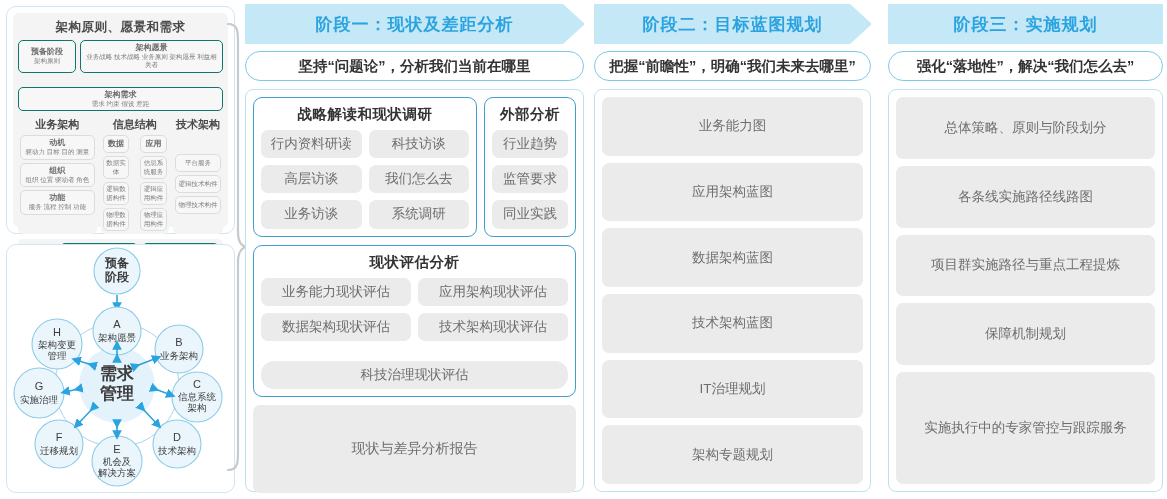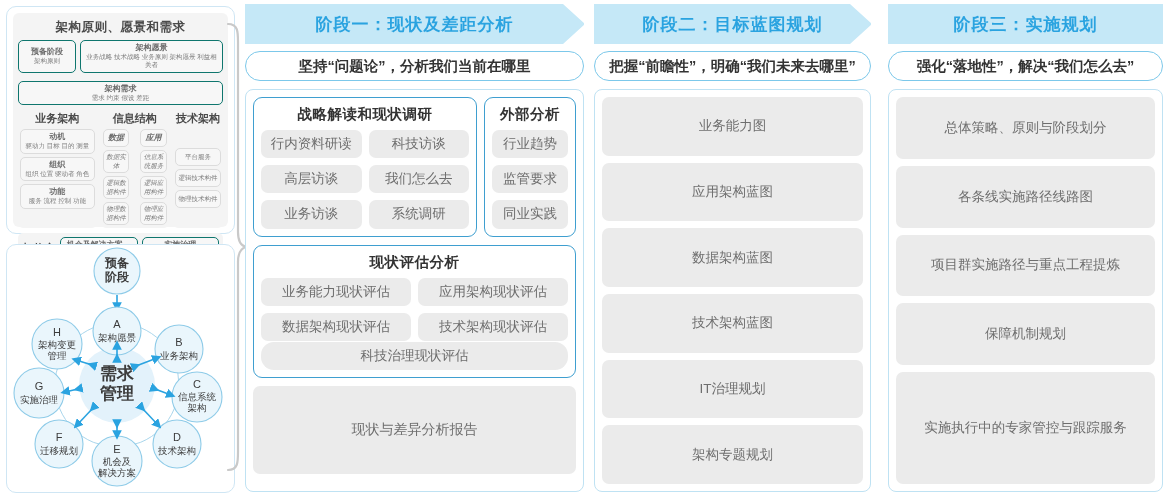--- a/index.html
+++ b/index.html
@@ -39,29 +39,29 @@
     border: 1px solid #0f766e; background: #f7f7f7;
     border-radius: 5px; text-align: center;
     padding: 2px 2px;
   }
   .tog-h { font-size: 8px; font-weight: bold; color: #6b6b6b; line-height: 1.25; }
   .tog-s { font-size: 6.5px; color: #7d7d7d; line-height: 1.3; }
 
   .row-a { display: flex; gap: 4px; }
   .row-a .c1 { width: 58px; display:flex; flex-direction:column; justify-content:center; }
   .row-a .c2 { flex: 1; display:flex; flex-direction:column; justify-content:center; }
-  .row-b { margin-top: 8px; }
+  .row-b { margin-top: 14px; }
 
   .pillars { display: flex; gap: 4px; margin-top: 5px; }
   .pillar { background: #f4f4f4; border-radius: 5px; padding: 0 2px 3px; }
   .pillar-title { text-align:center; font-size: 11px; font-weight: bold; color:#4a4a4a; padding: 1px 0 3px; }
   .p1 { width: 88px; }
   .p2 { width: 76px; }
   .p3 { width: 56px; }
-  .pcol { display:flex; gap:11px;font-style:italic; }
+  .pcol { display:flex; gap:11px; }
   .pcol > div { flex: 1; display:flex; flex-direction:column; gap:3px; }
   .subbox {
     border: 1px solid #dcdcdc; background:#f7f7f7; border-radius:5px;
     text-align:center; padding: 2px 1px; min-height: 18px;
     display:flex; flex-direction:column; justify-content:center;
   }
   .stack > .subbox { margin-bottom: 3px; }
 
   .impl-row { display:flex; gap:4px; margin-top:5px; background:#f4f4f4; border-radius:5px; padding:4px; align-items:stretch; }
   .impl-label { width: 34px; font-size: 11px; font-weight:bold; color:#4a4a4a; display:flex; align-items:center; justify-content:center; text-align:center; line-height:1.15; }
@@ -354,21 +354,21 @@
     </div>
 
     <div class="group-box" style="margin-top:8px;">
       <div class="group-title">现状评估分析</div>
       <div class="chip-grid2">
         <div class="chip">业务能力现状评估</div>
         <div class="chip">应用架构现状评估</div>
         <div class="chip">数据架构现状评估</div>
         <div class="chip">技术架构现状评估</div>
       </div>
-      <div class="chip" style="margin-top:1px;border-radius:13px;">科技治理现状评估</div>
+      <div class="chip" style="margin-top:20px;border-radius:13px;">科技治理现状评估</div>
     </div>
 
     <div class="report-chip">现状与差异分析报告</div>
   </div>
 </div>
 
 <div class="phase-col" id="phase2">
   <div class="phase-header">
     <span>阶段二：目标蓝图规划</span>
     <span class="chev"></span>

